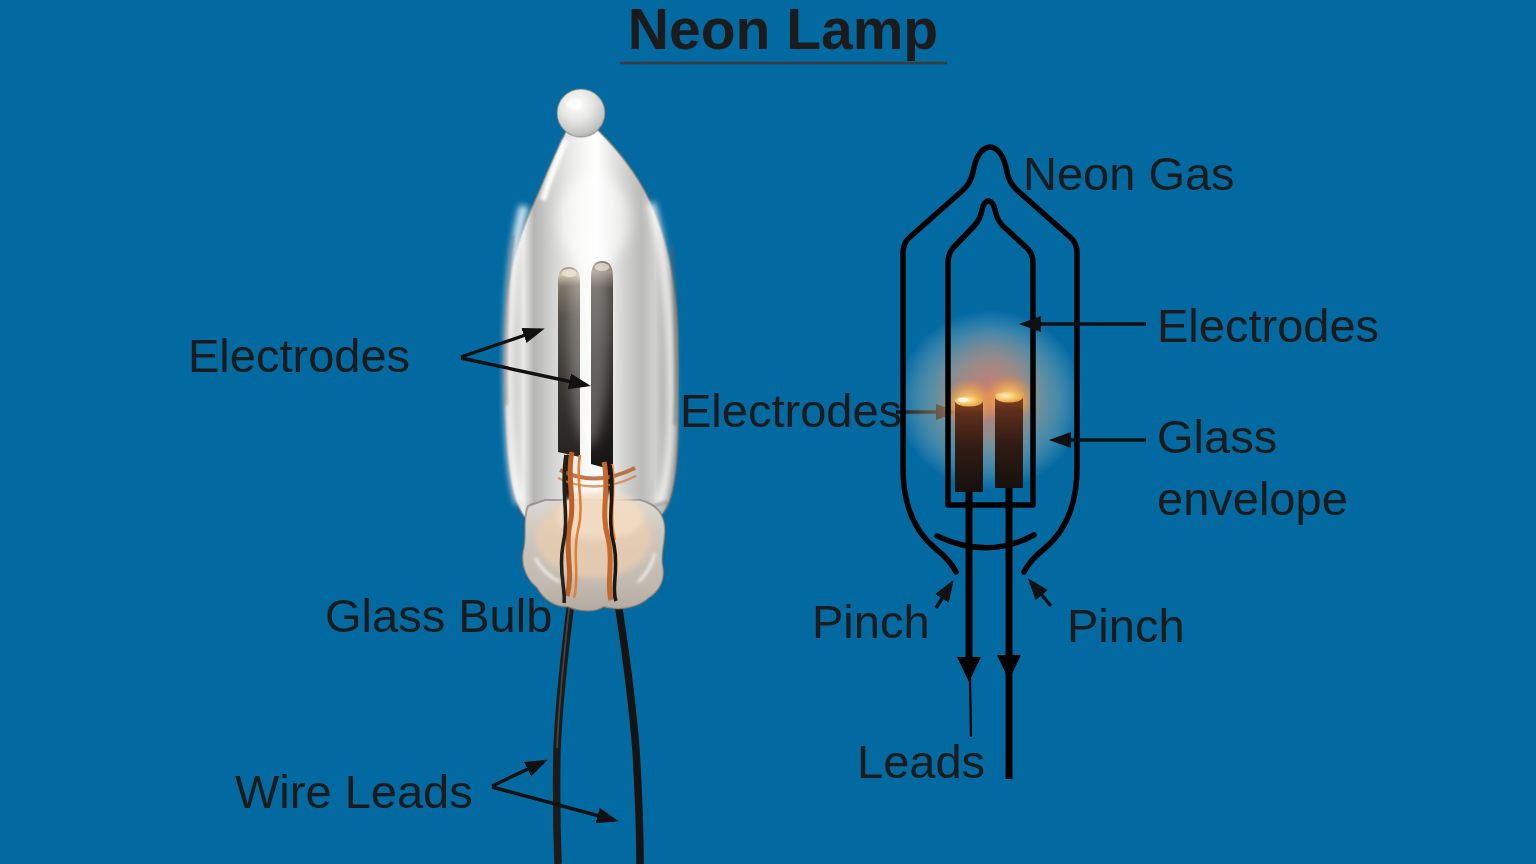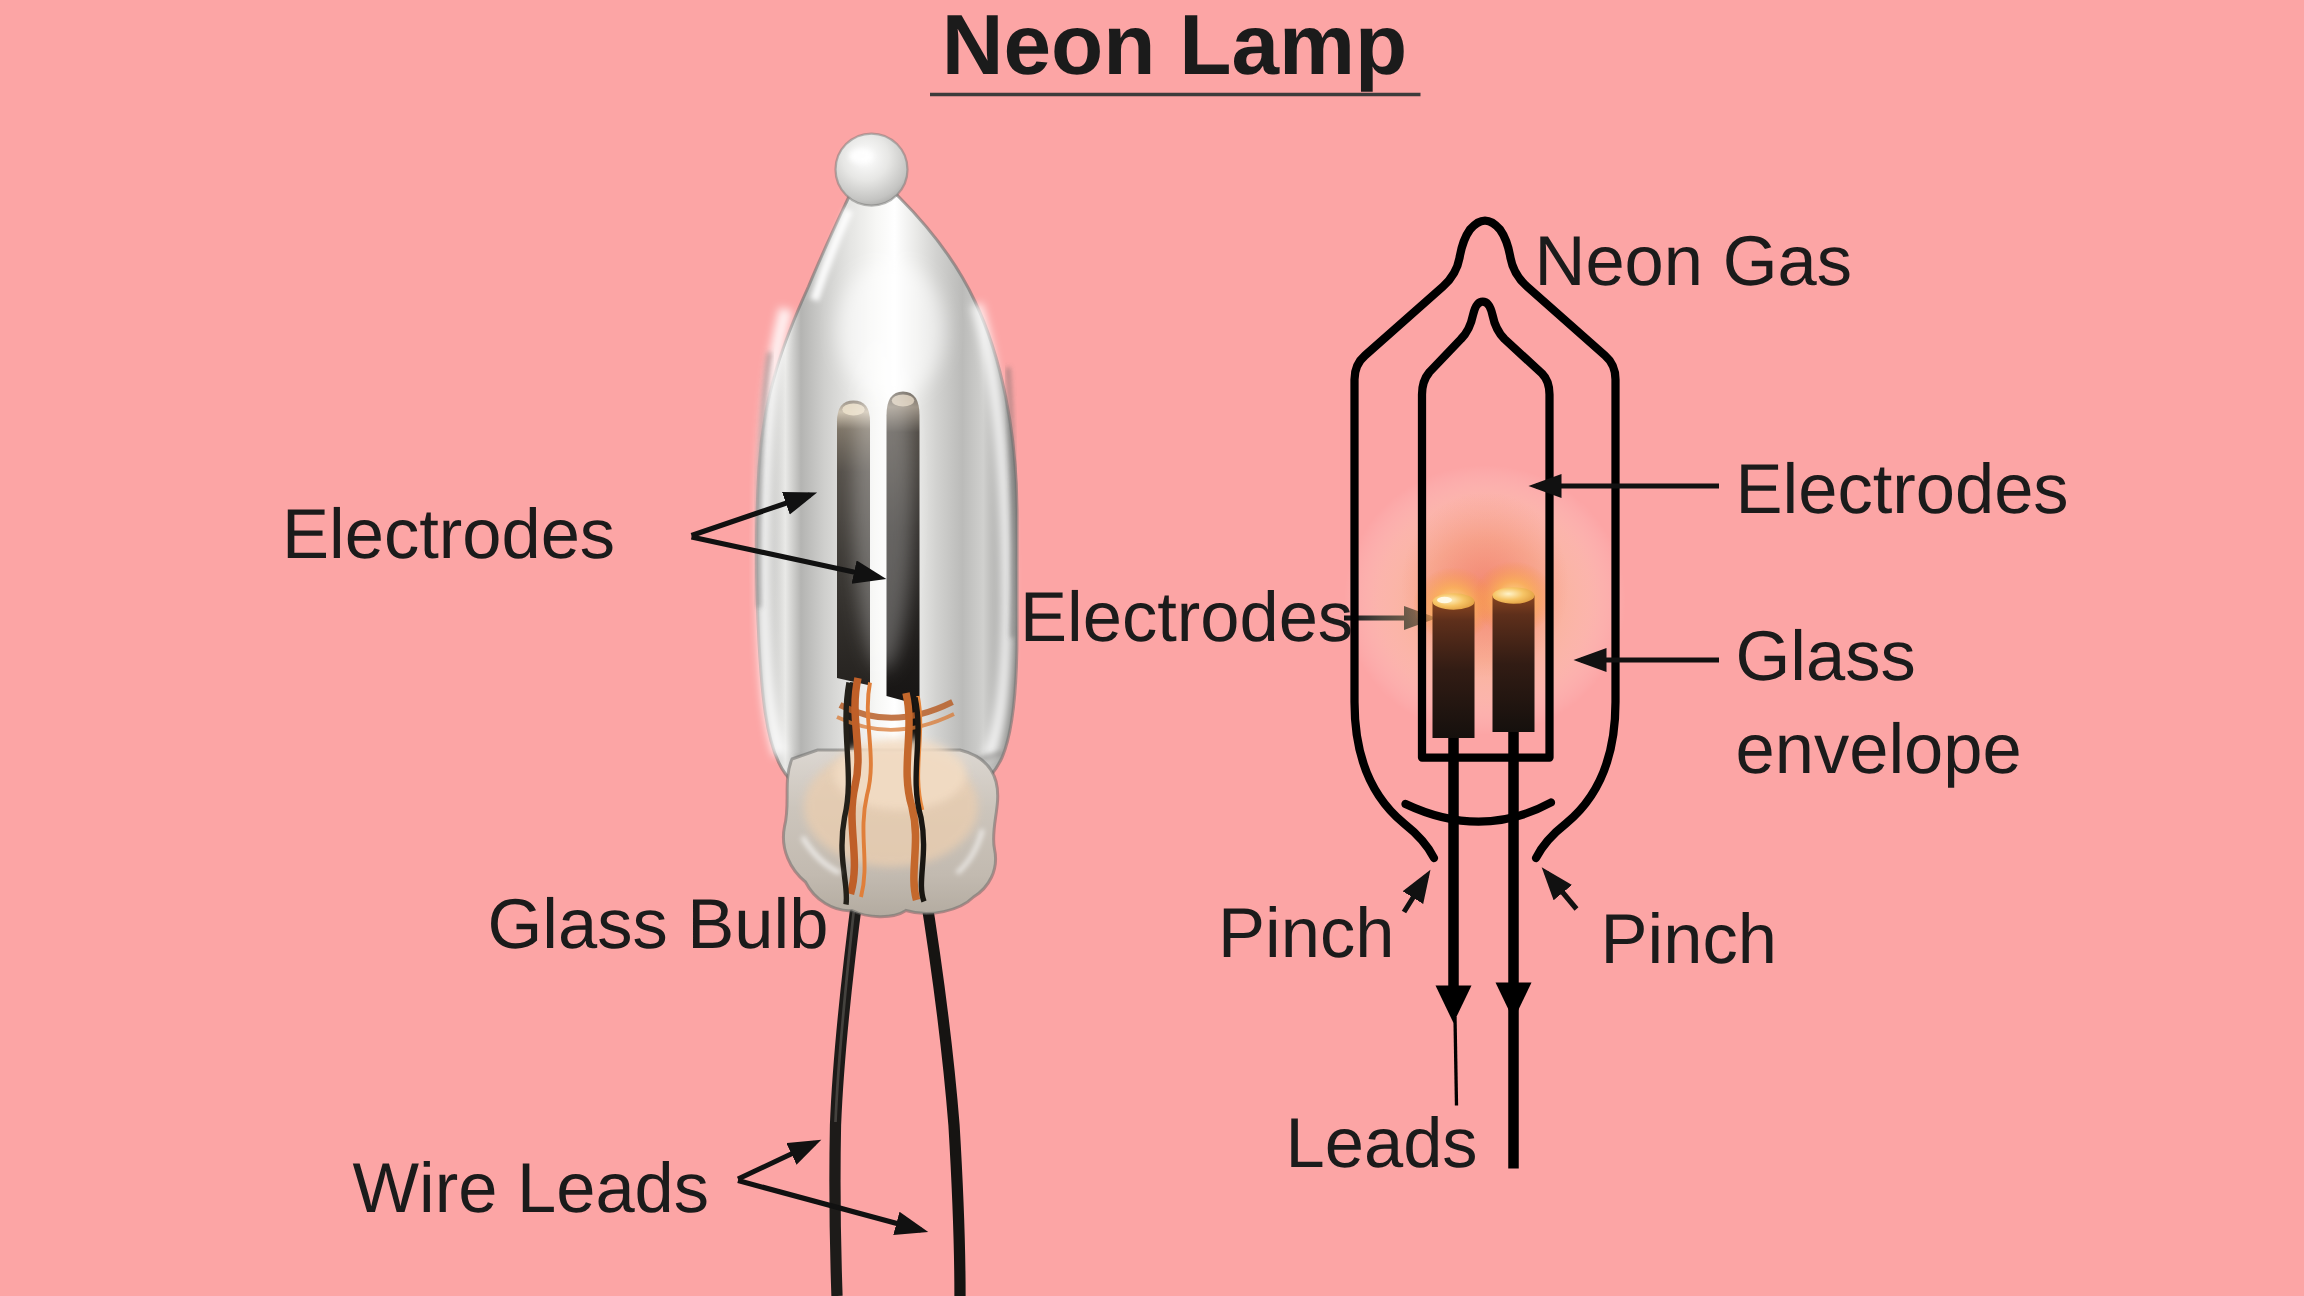--- a/index.html
+++ b/index.html
@@ -1,16 +1,16 @@
 <!DOCTYPE html>
 <html><head>
 <meta charset="utf-8">
 <style>
   html,body{margin:0;padding:0;background:#ffffff;}
-  .stage{position:relative;width:1536px;height:864px;background:#fca5a5;overflow:hidden;
+  .stage{position:relative;width:1536px;height:864px;background:#0369a1;overflow:hidden;
          font-family:"Liberation Sans", sans-serif;text-align:right;}
   svg text{font-family:"Liberation Sans", sans-serif; fill:#1b1b1b;}
   .lbl{font-size:47px;}
   .title{font-size:57px;font-weight:bold;}
   .outline{fill:none;stroke:#000;stroke-width:5.5;stroke-linecap:round;stroke-linejoin:round;}
   .leader{stroke:#111;stroke-width:3.4;fill:none;}
 </style>
 </head>
 <body>
 

